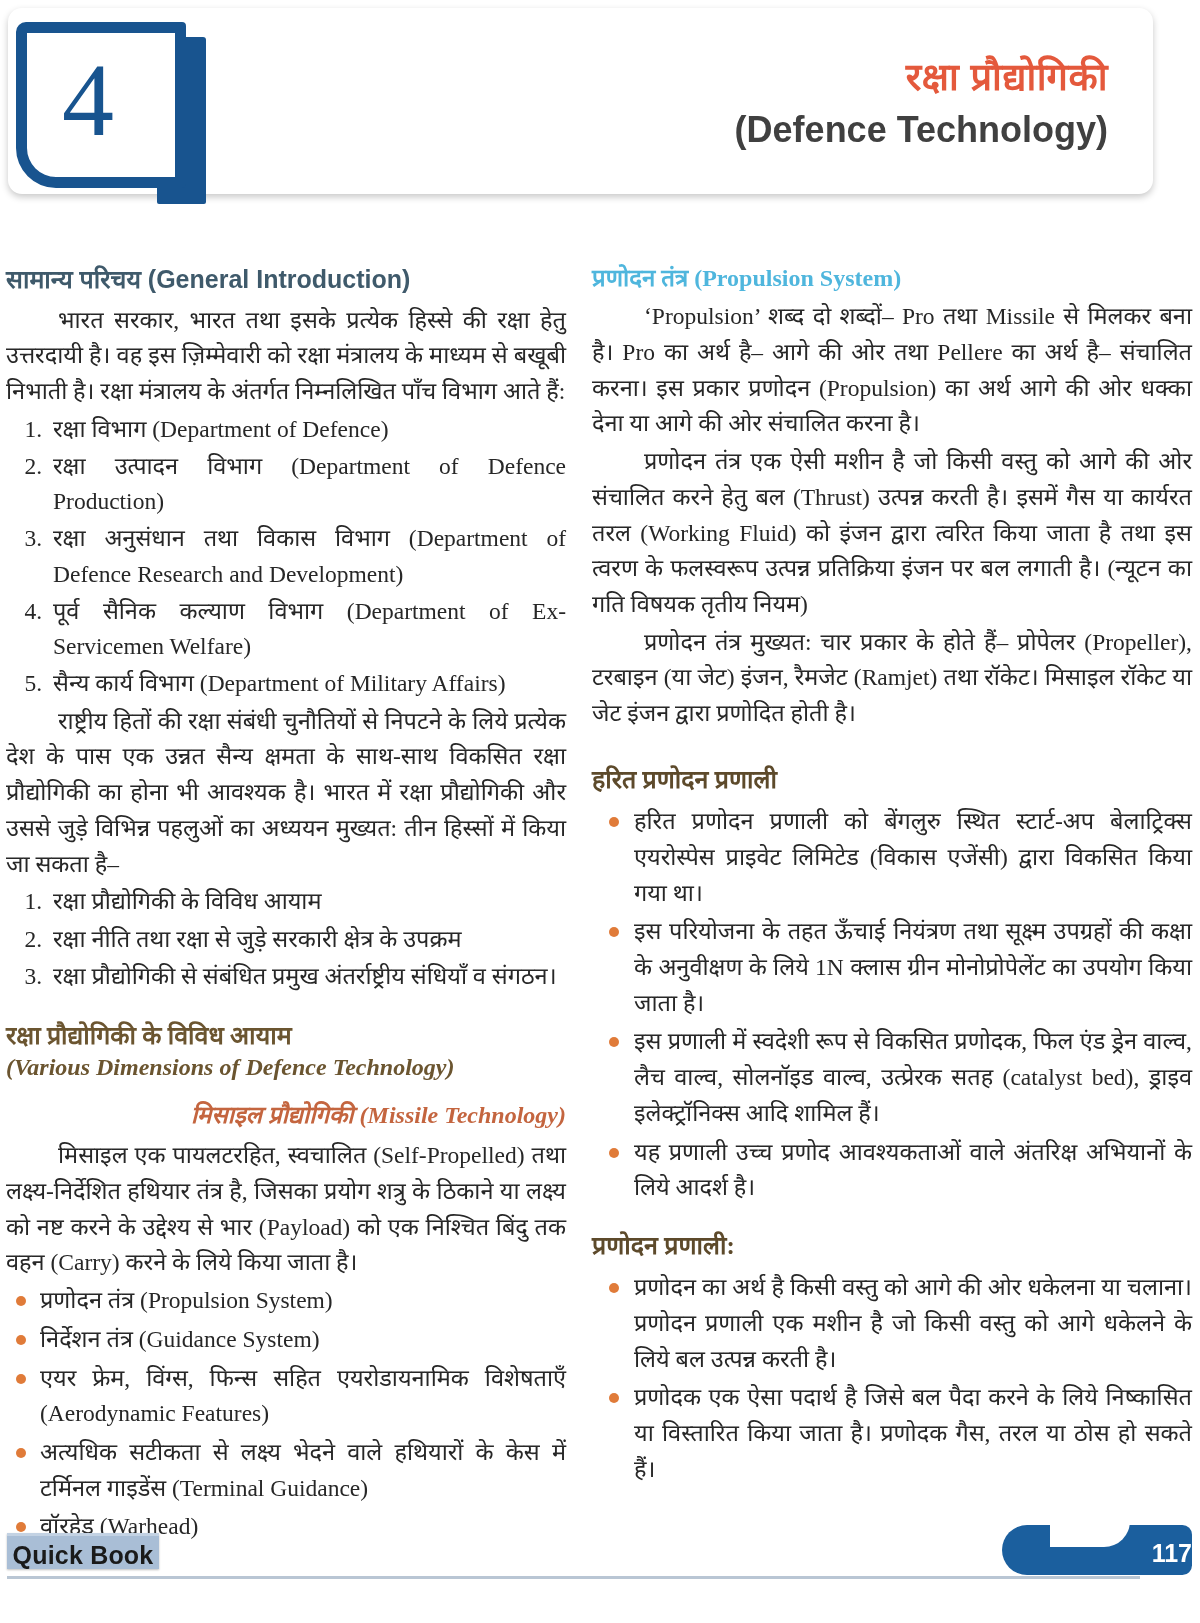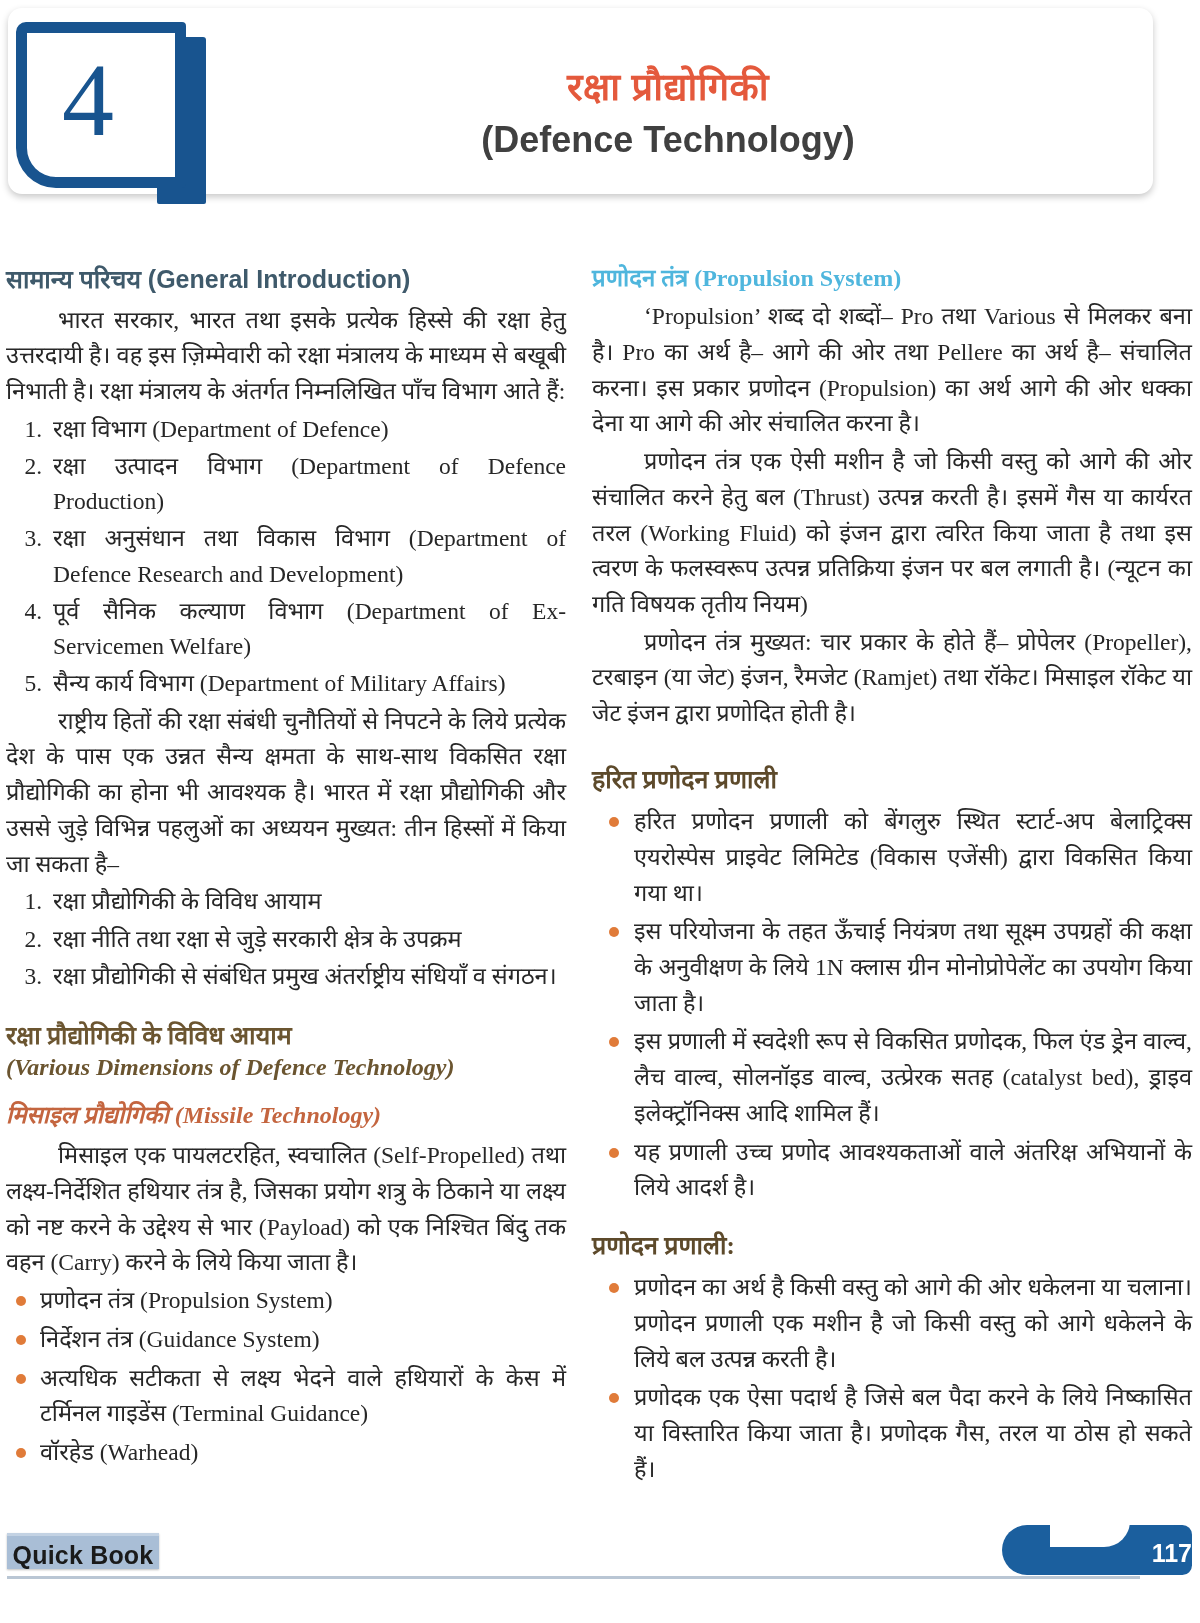--- a/index.html
+++ b/index.html
@@ -53,23 +53,23 @@
     justify-content: center;
     font-family: "Liberation Serif", "DejaVu Serif", serif;
     font-size: 104px;
     color: #18548f;
     line-height: 1;
     padding-bottom: 6px;
     z-index: 3;
   }
   .header-titles {
     position: absolute;
-    left: 220px; top: 56px;
+    left: 220px; top: 46px;
     width: 880px;
-    text-align: center;
+    text-align: right;
   }
   .title-hi {
     font-family: "Liberation Sans", "DejaVu Sans", sans-serif;
     font-size: 38px;
     font-weight: 700;
     color: #e4593c;
     letter-spacing: 0.5px;
     line-height: 1.25;
   }
   .title-en {
@@ -291,37 +291,38 @@
       <li>रक्षा प्रौद्योगिकी के विविध आयाम</li>
       <li>रक्षा नीति तथा रक्षा से जुड़े सरकारी क्षेत्र के उपक्रम</li>
       <li>रक्षा प्रौद्योगिकी से संबंधित प्रमुख अंतर्राष्ट्रीय संधियाँ व संगठन।</li>
     </ol>
 
     <h2 class="sec-head-brown-dark" style="margin-top:26px;">
       <span>रक्षा प्रौद्योगिकी के विविध आयाम</span>
       <span class="sub-en">(Various Dimensions of Defence Technology)</span>
     </h2>
 
-    <h3 class="sub-head-orange" style="margin-top:18px;">मिसाइल प्रौद्योगिकी (Missile Technology)</h3>
+    <h3 class="sub-head-orange" style="margin-top:18px;text-align:right;">मिसाइल प्रौद्योगिकी (Missile Technology)</h3>
 
     <p class="para">मिसाइल एक पायलटरहित, स्वचालित (Self-Propelled) तथा लक्ष्य-निर्देशित हथियार तंत्र है, जिसका प्रयोग शत्रु के ठिकाने या लक्ष्य को नष्ट करने के उद्देश्य से भार (Payload) को एक निश्चित बिंदु तक वहन (Carry) करने के लिये किया जाता है।</p>
 
     <ul class="dot-list">
       <li>प्रणोदन तंत्र (Propulsion System)</li>
       <li>निर्देशन तंत्र (Guidance System)</li>
+      <li>एयर फ्रेम, विंग्स, फिन्स सहित एयरोडायनामिक विशेषताएँ (Aerodynamic Features)</li>
       <li>अत्यधिक सटीकता से लक्ष्य भेदने वाले हथियारों के केस में टर्मिनल गाइडेंस (Terminal Guidance)</li>
       <li>वॉरहेड (Warhead)</li>
     </ul>
   </div>
 
   <div class="col col-right">
 
     <h2 class="sec-head-cyan">प्रणोदन तंत्र (Propulsion System)</h2>
 
-    <p class="para">‘Propulsion’ शब्द दो शब्दों– Pro तथा Various से मिलकर बना है। Pro का अर्थ है– आगे की ओर तथा Pellere का अर्थ है– संचालित करना। इस प्रकार प्रणोदन (Propulsion) का अर्थ आगे की ओर धक्का देना या आगे की ओर संचालित करना है।</p>
+    <p class="para">‘Propulsion’ शब्द दो शब्दों– Pro तथा Missile से मिलकर बना है। Pro का अर्थ है– आगे की ओर तथा Pellere का अर्थ है– संचालित करना। इस प्रकार प्रणोदन (Propulsion) का अर्थ आगे की ओर धक्का देना या आगे की ओर संचालित करना है।</p>
     <p class="para">प्रणोदन तंत्र एक ऐसी मशीन है जो किसी वस्तु को आगे की ओर संचालित करने हेतु बल (Thrust) उत्पन्न करती है। इसमें गैस या कार्यरत तरल (Working Fluid) को इंजन द्वारा त्वरित किया जाता है तथा इस त्वरण के फलस्वरूप उत्पन्न प्रतिक्रिया इंजन पर बल लगाती है। (न्यूटन का गति विषयक तृतीय नियम)</p>
     <p class="para">प्रणोदन तंत्र मुख्यत: चार प्रकार के होते हैं– प्रोपेलर (Propeller), टरबाइन (या जेट) इंजन, रैमजेट (Ramjet) तथा रॉकेट। मिसाइल रॉकेट या जेट इंजन द्वारा प्रणोदित होती है।</p>
 
     <h2 class="sec-head-brown" style="margin-top:32px;">हरित प्रणोदन प्रणाली</h2>
 
     <ul class="dot-list wide">
       <li>हरित प्रणोदन प्रणाली को बेंगलुरु स्थित स्टार्ट-अप बेलाट्रिक्स एयरोस्पेस प्राइवेट लिमिटेड (विकास एजेंसी) द्वारा विकसित किया गया था।</li>
       <li>इस परियोजना के तहत ऊँचाई नियंत्रण तथा सूक्ष्म उपग्रहों की कक्षा के अनुवीक्षण के लिये 1N क्लास ग्रीन मोनोप्रोपेलेंट का उपयोग किया जाता है।</li>
       <li>इस प्रणाली में स्वदेशी रूप से विकसित प्रणोदक, फिल एंड ड्रेन वाल्व, लैच वाल्व, सोलनॉइड वाल्व, उत्प्रेरक सतह (catalyst bed), ड्राइव इलेक्ट्रॉनिक्स आदि शामिल हैं।</li>
       <li>यह प्रणाली उच्च प्रणोद आवश्यकताओं वाले अंतरिक्ष अभियानों के लिये आदर्श है।</li>

